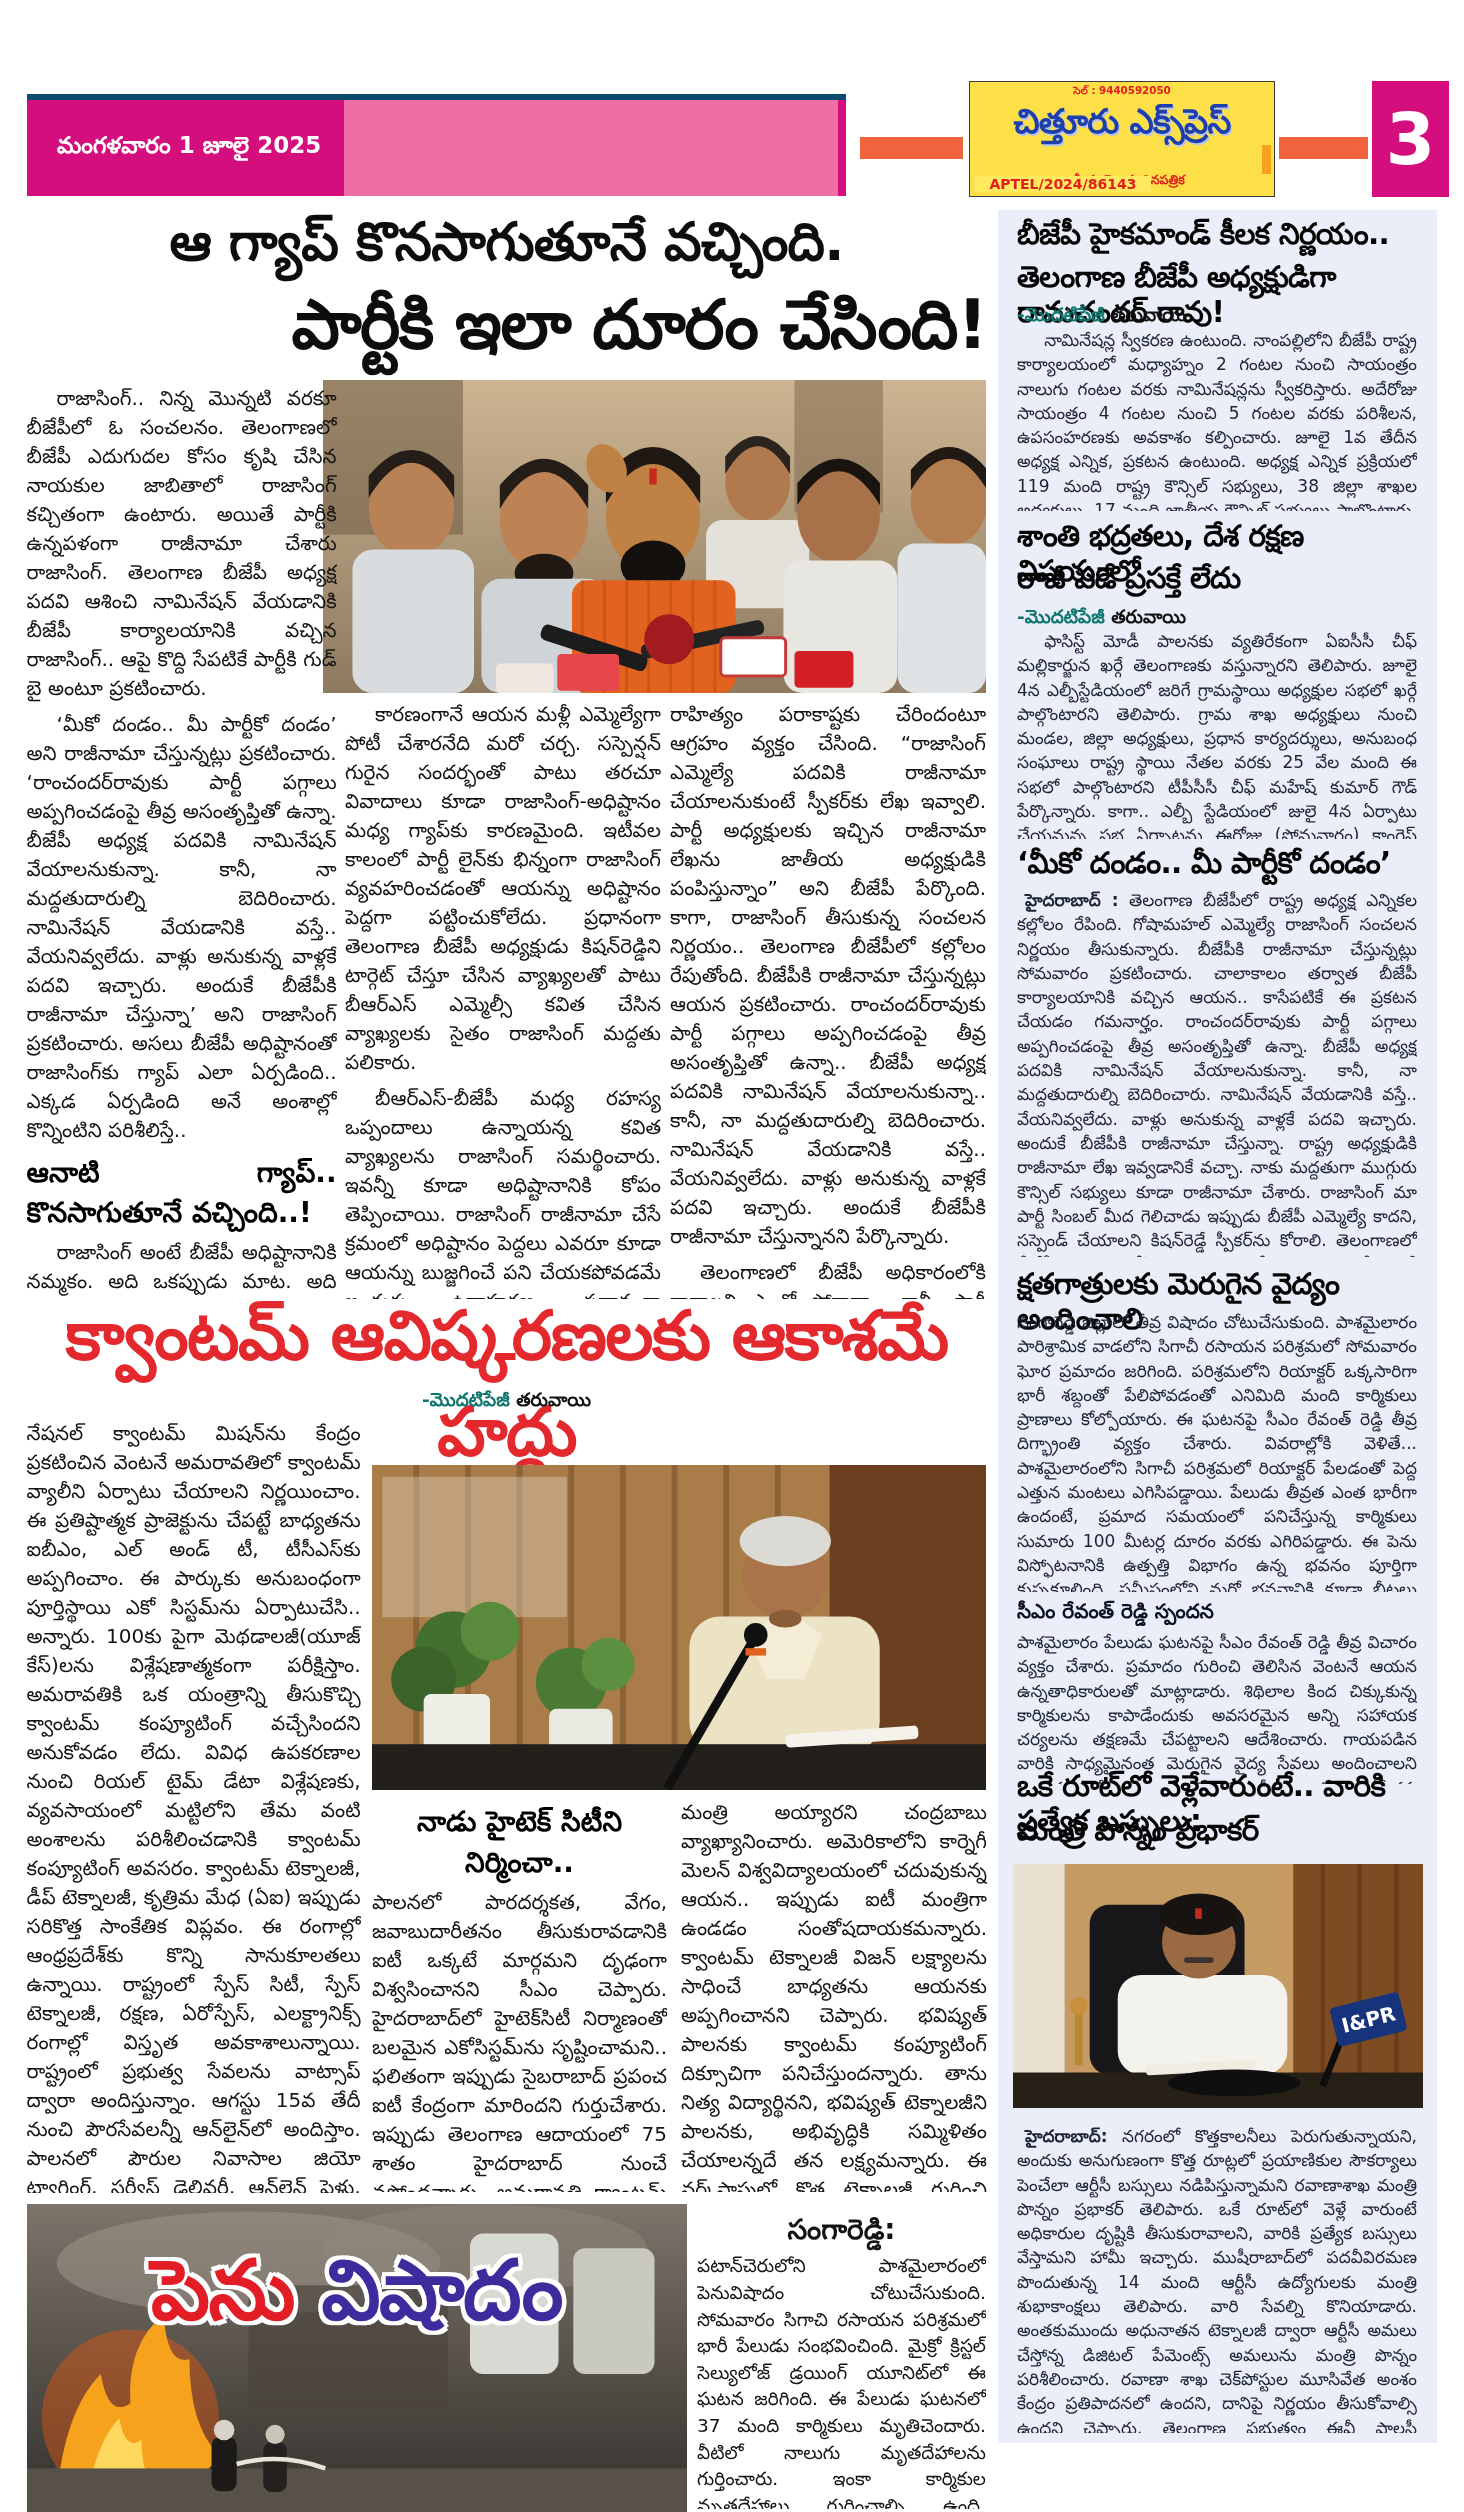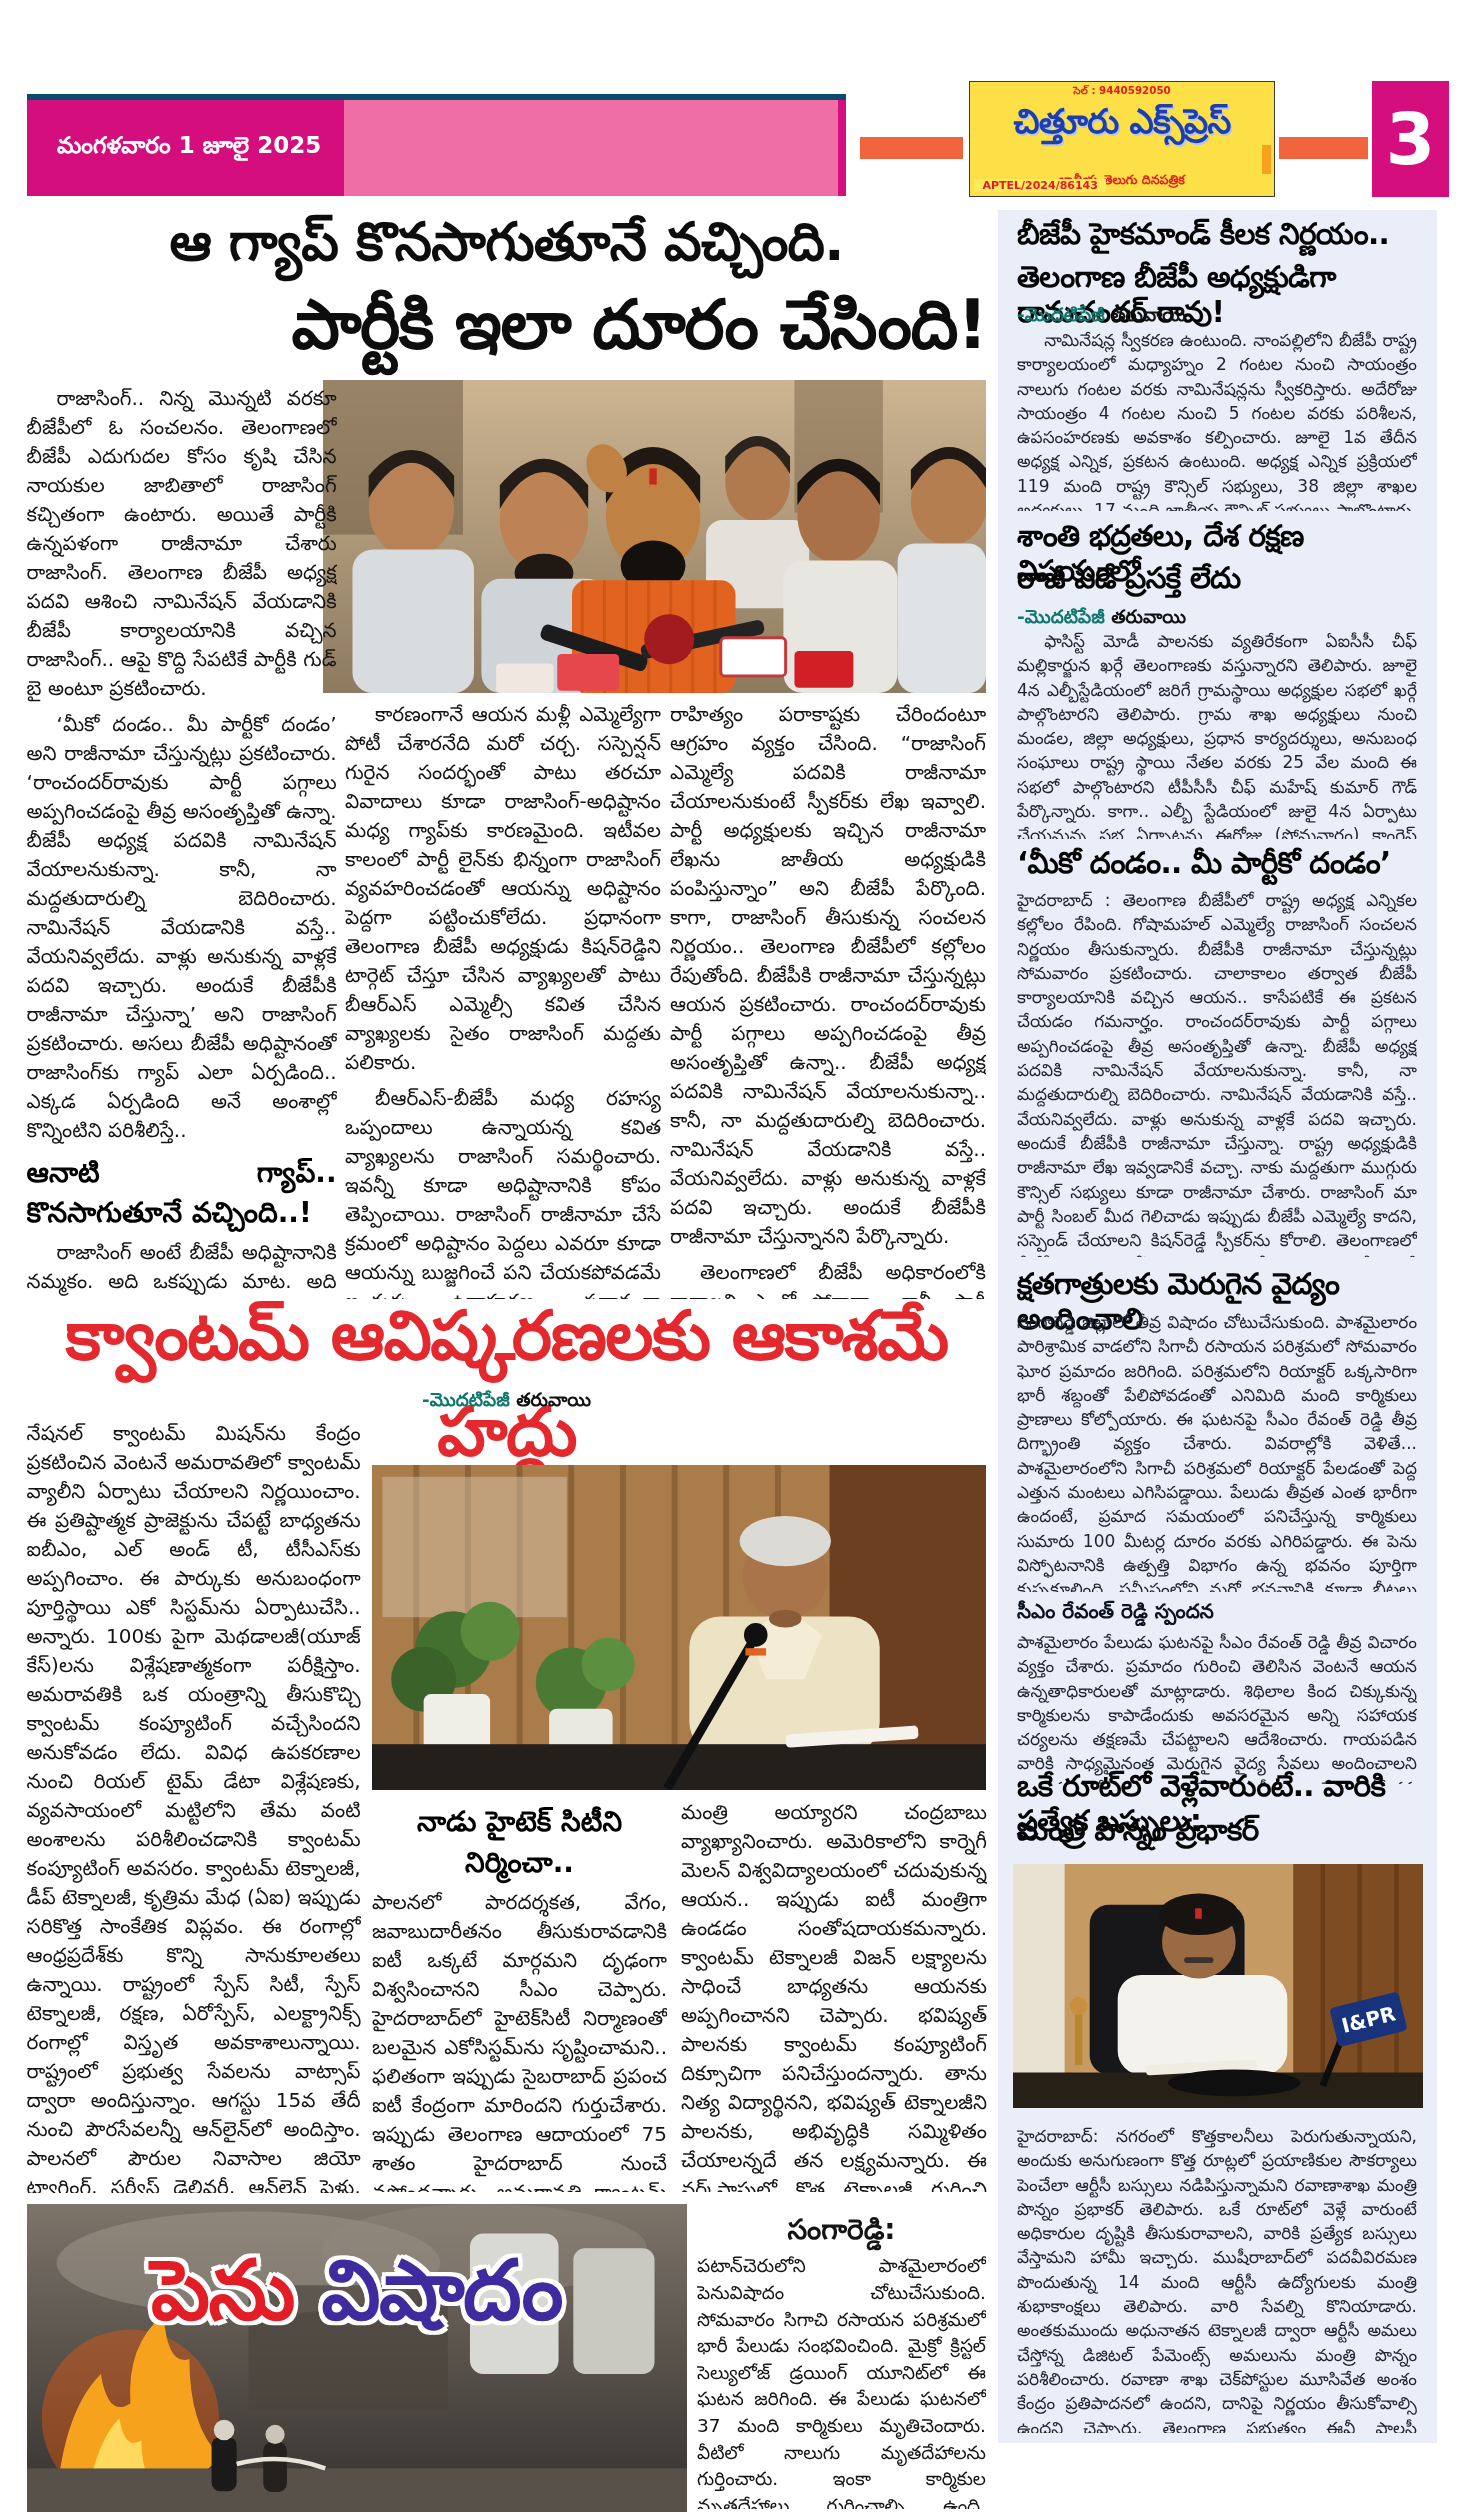--- a/index.html
+++ b/index.html
@@ -13,33 +13,33 @@
   .date-banner .dark { position:absolute; left:0; top:0; width:317px; height:100%; background:#d40f7d; }
   .date-banner .edge { position:absolute; right:0; top:0; width:7.4px; height:100%; background:#d40f7d; }
   .date-text { position:absolute; left:22px; top:0; width:281px; height:100%; display:flex; align-items:center; justify-content:center;
                color:#ffffff; font-size:23px; font-weight:700; }
   .dash { top:137px; height:22px; background:#f0653e; }
   .masthead { left:969px; top:81px; width:306px; height:116px; background:#fde047; border:1.5px solid #3a3a3a; }
   .masthead .phone { position:absolute; top:2.2px; left:0; width:100%; text-align:center; color:#e02020; font-size:10.3px; font-weight:700; }
   .masthead .title { position:absolute; top:19px; left:0; width:100%; text-align:center; color:#1d3fae; font-size:34px; font-weight:800;
                      text-shadow:1.5px 1.5px 0 #b9c4e8; letter-spacing:-0.7px; }
   .masthead .subtitle { position:absolute; bottom:5.9px; left:0; width:100%; text-align:center; color:#e02020; font-size:12.6px; font-weight:700; }
-  .masthead .reg { position:absolute; bottom:4.4px; left:4.4px; color:#e02020; font-size:11px; font-weight:700; background:#ffe95e; padding:0 8px; }
+  .masthead .reg { position:absolute; bottom:4.4px; left:4.4px; color:#e02020; font-size:14px; font-weight:700; background:#ffe95e; padding:0 15px; }
   .masthead .flame { position:absolute; right:3px; bottom:22px; width:8.9px; height:29.5px; background:#f7a21b; }
   .page-num-box { left:1372px; top:81px; width:77px; height:116px; background:#d40f7d; display:flex; align-items:center; justify-content:center; }
   .page-num-box span { color:#ffffff; font-size:71px; font-weight:800; }
 
   
   .lead-h1 { left:26.6px; top:211px; width:960px; text-align:center; font-size:53px; font-weight:800; color:#0d0d0d; letter-spacing:-0.7px; }
   .lead-h2 { left:26.6px; top:285px; width:960px; text-align:right; font-size:68px; font-weight:800; color:#0d0d0d; letter-spacing:-1.5px; }
 
   .bodycol { font-size:20px; line-height:1.45; text-align:justify; color:#141414; overflow:hidden; }
   .bodycol p { margin-bottom:7.4px; text-indent:1.5em; }
   .subhead { font-weight:800; font-size:28px; color:#000000; margin:4.4px 0; text-indent:0 !important; }
-  .lead-in { font-weight:400; }
+  .lead-in { font-weight:700;margin-left:8px; }
 
   .col1 { left:26.6px;  top:384px; width:310px; height:914px; }
   .col2 { left:345px; top:700px; width:316px; height:599px; }
   .col3 { left:670px; top:700px; width:316px; height:599px; }
 
   .photo-frame { overflow:hidden; background:#888; }
   .photo-frame svg { display:block; width:100%; height:100%; }
   .photo1 { left:323px; top:380px; width:663px; height:313px; }
 
   

